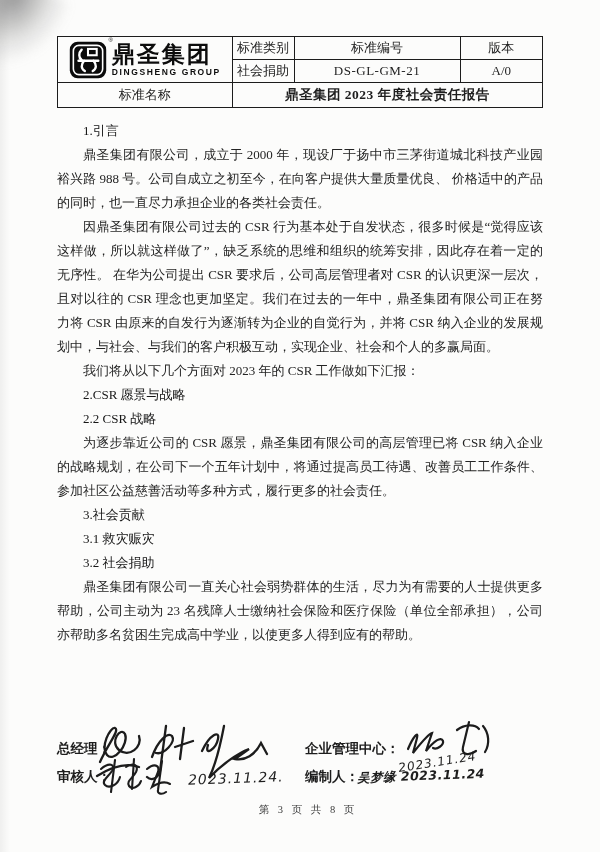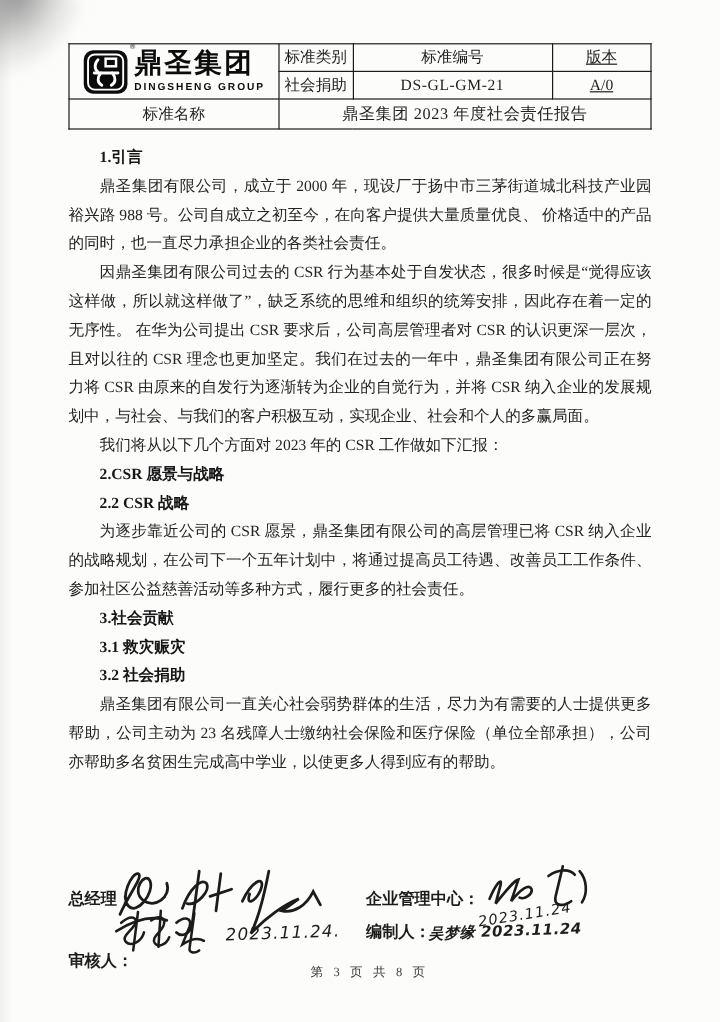--- a/index.html
+++ b/index.html
@@ -27,49 +27,49 @@
     position:absolute; left:57px; top:36px; width:486px;
     border-collapse:collapse; table-layout:fixed;
   }
   .std-table td {
     border:1.5px solid #1c1c1c;
     text-align:center; vertical-align:middle;
     font-size:13px; color:#1e1e1e;
     height:23px; padding:1px 2px;
   }
   .std-table .c1{width:161px;} .std-table .c2{width:57px;}
-  .std-table .c3{width:153px;} .std-table .c4{width:76px;text-decoration:underline;}
-  .std-table .title-cell { font-weight:normal; font-size:13.5px; letter-spacing:.5px; }
+  .std-table .c3{width:153px;} .std-table .c4{width:76px;}
+  .std-table .title-cell { font-weight:bold; font-size:13.5px; letter-spacing:.5px; }
   .std-table .num-cell { letter-spacing:.5px; }
 
   .logo-cell { padding:3px 2px; }
   .logo-wrap { display:flex; align-items:center; justify-content:center; gap:5px; }
   .logo-icon { position:relative; width:38px; height:38px; flex:0 0 auto; }
   .logo-reg {
     position:absolute; top:-4px; right:-6px; font-size:6px; color:#111;
     font-family:"Liberation Sans","DejaVu Sans",sans-serif;
   }
   .logo-text { display:flex; flex-direction:column; align-items:flex-start; line-height:1; }
   .brand-cn {
-    font-family:Liberation Mono, monospace;
+    font-family:Liberation Sans, sans-serif;
     font-weight:bold; font-size:23px; color:#0c0c0c; letter-spacing:2px; white-space:nowrap;
   }
   .brand-en {
     font-family:"Liberation Sans","DejaVu Sans",sans-serif;
     font-weight:bold; font-size:8.5px; color:#0c0c0c; letter-spacing:1.6px; margin-top:2px; white-space:nowrap;
   }
 
   
   .content {
     position:absolute; left:57px; top:119px; width:486px;
     font-size:13px; line-height:24px; text-align:justify;
     color:#242424;
   }
   .content .blk { text-indent:2em; }
-  .content .h { font-weight:bold; color:#161616; }
+  .content .h { font-weight:normal; color:#161616; }
 
   
   .sig-label {
     position:absolute; font-size:13.5px; font-weight:bold; color:#1d1d1d; white-space:nowrap;
   }
   .sig-svg { position:absolute; pointer-events:none; }
   .hand {
     position:absolute; color:#1e1e1e; white-space:nowrap;
     font-family:"DejaVu Sans",sans-serif; font-style:italic;
   }
@@ -161,21 +161,21 @@
 <svg class="sig-svg" style="left:402px; top:718px;" width="98" height="46" viewBox="0 0 98 46">
   <g fill="none" stroke="#1c1c1c" stroke-width="2.2" stroke-linecap="round">
     <path d="M6,31 C11,19 17,12 15,20 L11,35 C19,25 26,16 30,15 L24,33 C32,23 39,18 41,23 C42,27 35,32 31,30"></path>
     <path d="M55,12 C63,6 73,6 77,11"></path>
     <path d="M67,4 L61,29 C59,37 67,38 74,33"></path>
     <path d="M81,8 C87,15 88,26 83,34"></path>
   </g>
 </svg>
 <span class="hand hand-date-mgmt" style="left:398px; top:755px;">2023.11.24</span>
 
-<span class="sig-label" style="left:57px; top:792px;">审核人：</span>
+<span class="sig-label" style="left:57px; top:768px;">审核人：</span>
 <svg class="sig-svg" style="left:95px; top:756px;" width="88" height="42" viewBox="0 0 88 42">
   <g fill="none" stroke="#1c1c1c" stroke-width="2.1" stroke-linecap="round">
     <path d="M6,13 C14,6 21,8 17,15 C13,21 6,25 10,29 C14,33 23,29 25,21"></path>
     <path d="M20,4 L16,36"></path>
     <path d="M31,11 C38,6 44,9 41,16 C38,22 31,25 34,30 C37,34 44,31 46,25"></path>
     <path d="M39,3 L37,33"></path>
     <path d="M52,13 C59,7 65,9 63,16 L57,31 C63,27 70,25 75,28"></path>
     <path d="M67,5 L63,34 C62,38 67,39 71,36"></path>
   </g>
 </svg>

